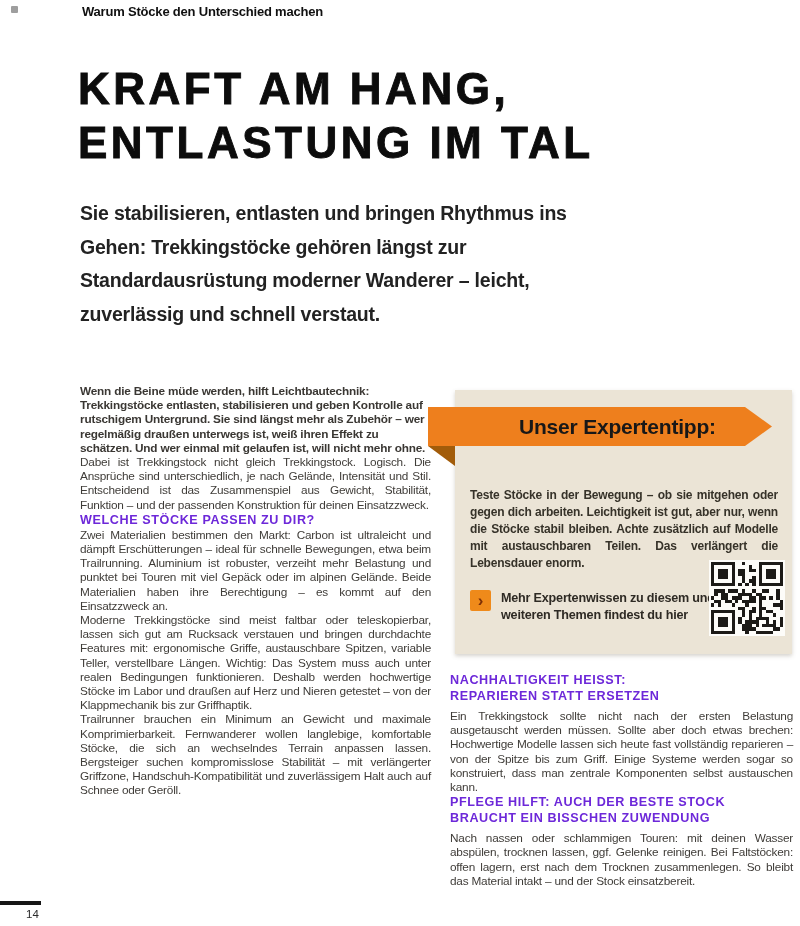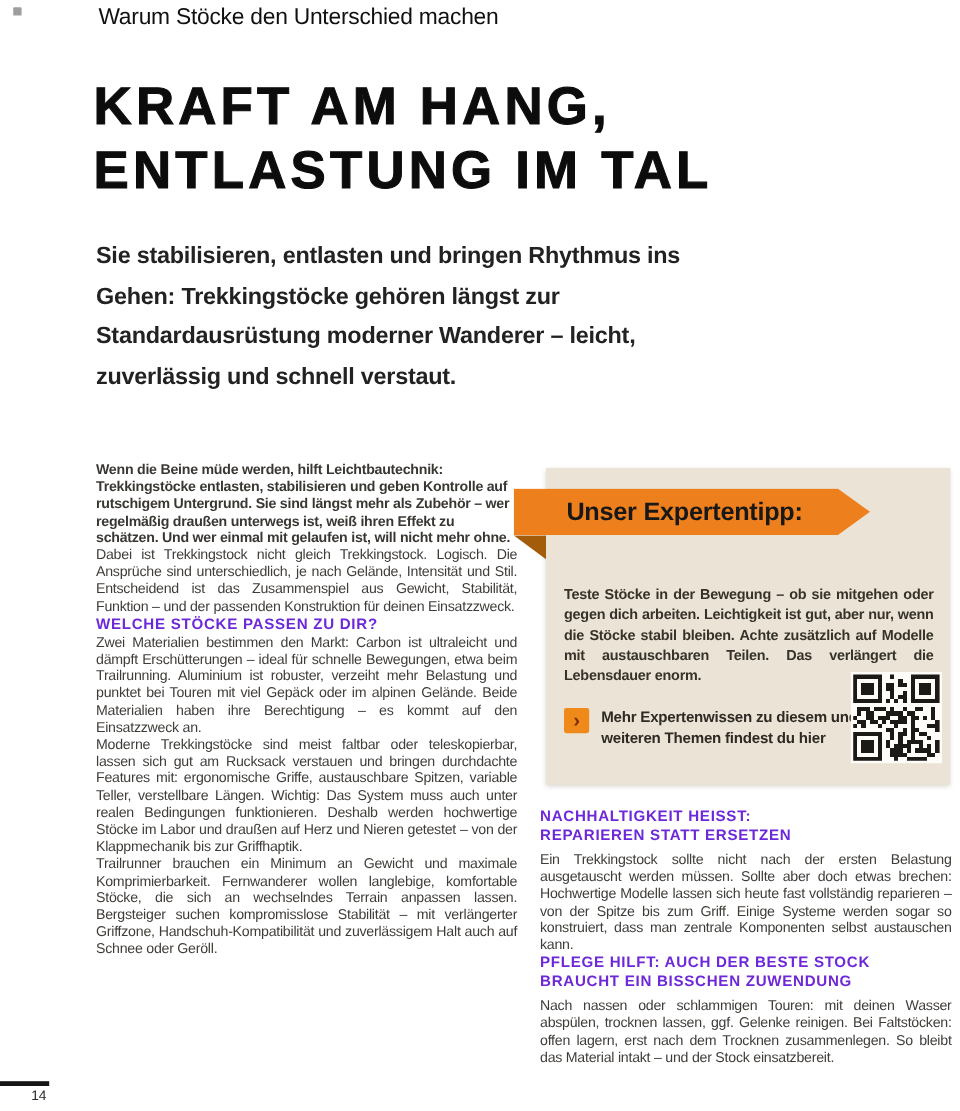--- a/index.html
+++ b/index.html
@@ -2,21 +2,21 @@
 <html lang="de"><head>
 <meta charset="utf-8">
 <style>
   html,body{margin:0;padding:0;background:#ffffff;}
   .page{
     position:relative;width:800px;height:926px;background:#ffffff;overflow:hidden;
     font-family:"Liberation Sans",sans-serif;color:#3f3c38;
   }
   .print-mark{position:absolute;left:11px;top:6px;width:7px;height:7px;background:#8d8d8d;border-radius:1px;opacity:.85;}
   .kicker{
-    position:absolute;left:82px;top:4px;font-size:19px;font-weight:normal;color:#101010;letter-spacing:-0.2px;
+    position:absolute;left:82px;top:4px;font-size:13px;font-weight:bold;color:#101010;letter-spacing:-0.2px;
   }
   .headline{
     position:absolute;left:78px;top:62px;margin:0;white-space:pre-line;
     font-size:44px;line-height:54px;font-weight:bold;color:#0c0c0c;letter-spacing:3.5px;
     -webkit-text-stroke:0.9px #0c0c0c;
   }
   .standfirst{
     position:absolute;left:80px;top:197px;width:548px;margin:0;
     font-size:19.5px;line-height:33.5px;font-weight:bold;color:#222222;letter-spacing:-0.2px;
   }
@@ -32,20 +32,21 @@
     letter-spacing:0.6px;white-space:pre-line;
   }
   
   .tip-box{
     position:relative;margin:7px 0 0 5px;width:337px;height:264px;background:#ebe4d6;
     box-shadow:0 2px 4px rgba(90,80,60,0.25);
   }
   .tip-banner{
     position:absolute;left:-27px;top:17px;width:297px;height:39px;background:#ee7f1d;
     clip-path:polygon(0 0,calc(100% - 27px) 0,100% 50%,calc(100% - 27px) 100%,0 100%);
+    padding-left:47px;
   }
   .tip-banner span{
     display:block;padding-left:44px;font-size:21px;line-height:39px;font-weight:bold;color:#181818;letter-spacing:-0.2px;
   }
   .tip-fold{
     position:absolute;left:-27px;top:56px;width:27px;height:20px;background:#a25c0a;
     clip-path:polygon(0 0,100% 0,100% 100%);
   }
   .tip-body{
     position:absolute;left:15px;top:97px;width:308px;margin:0;

